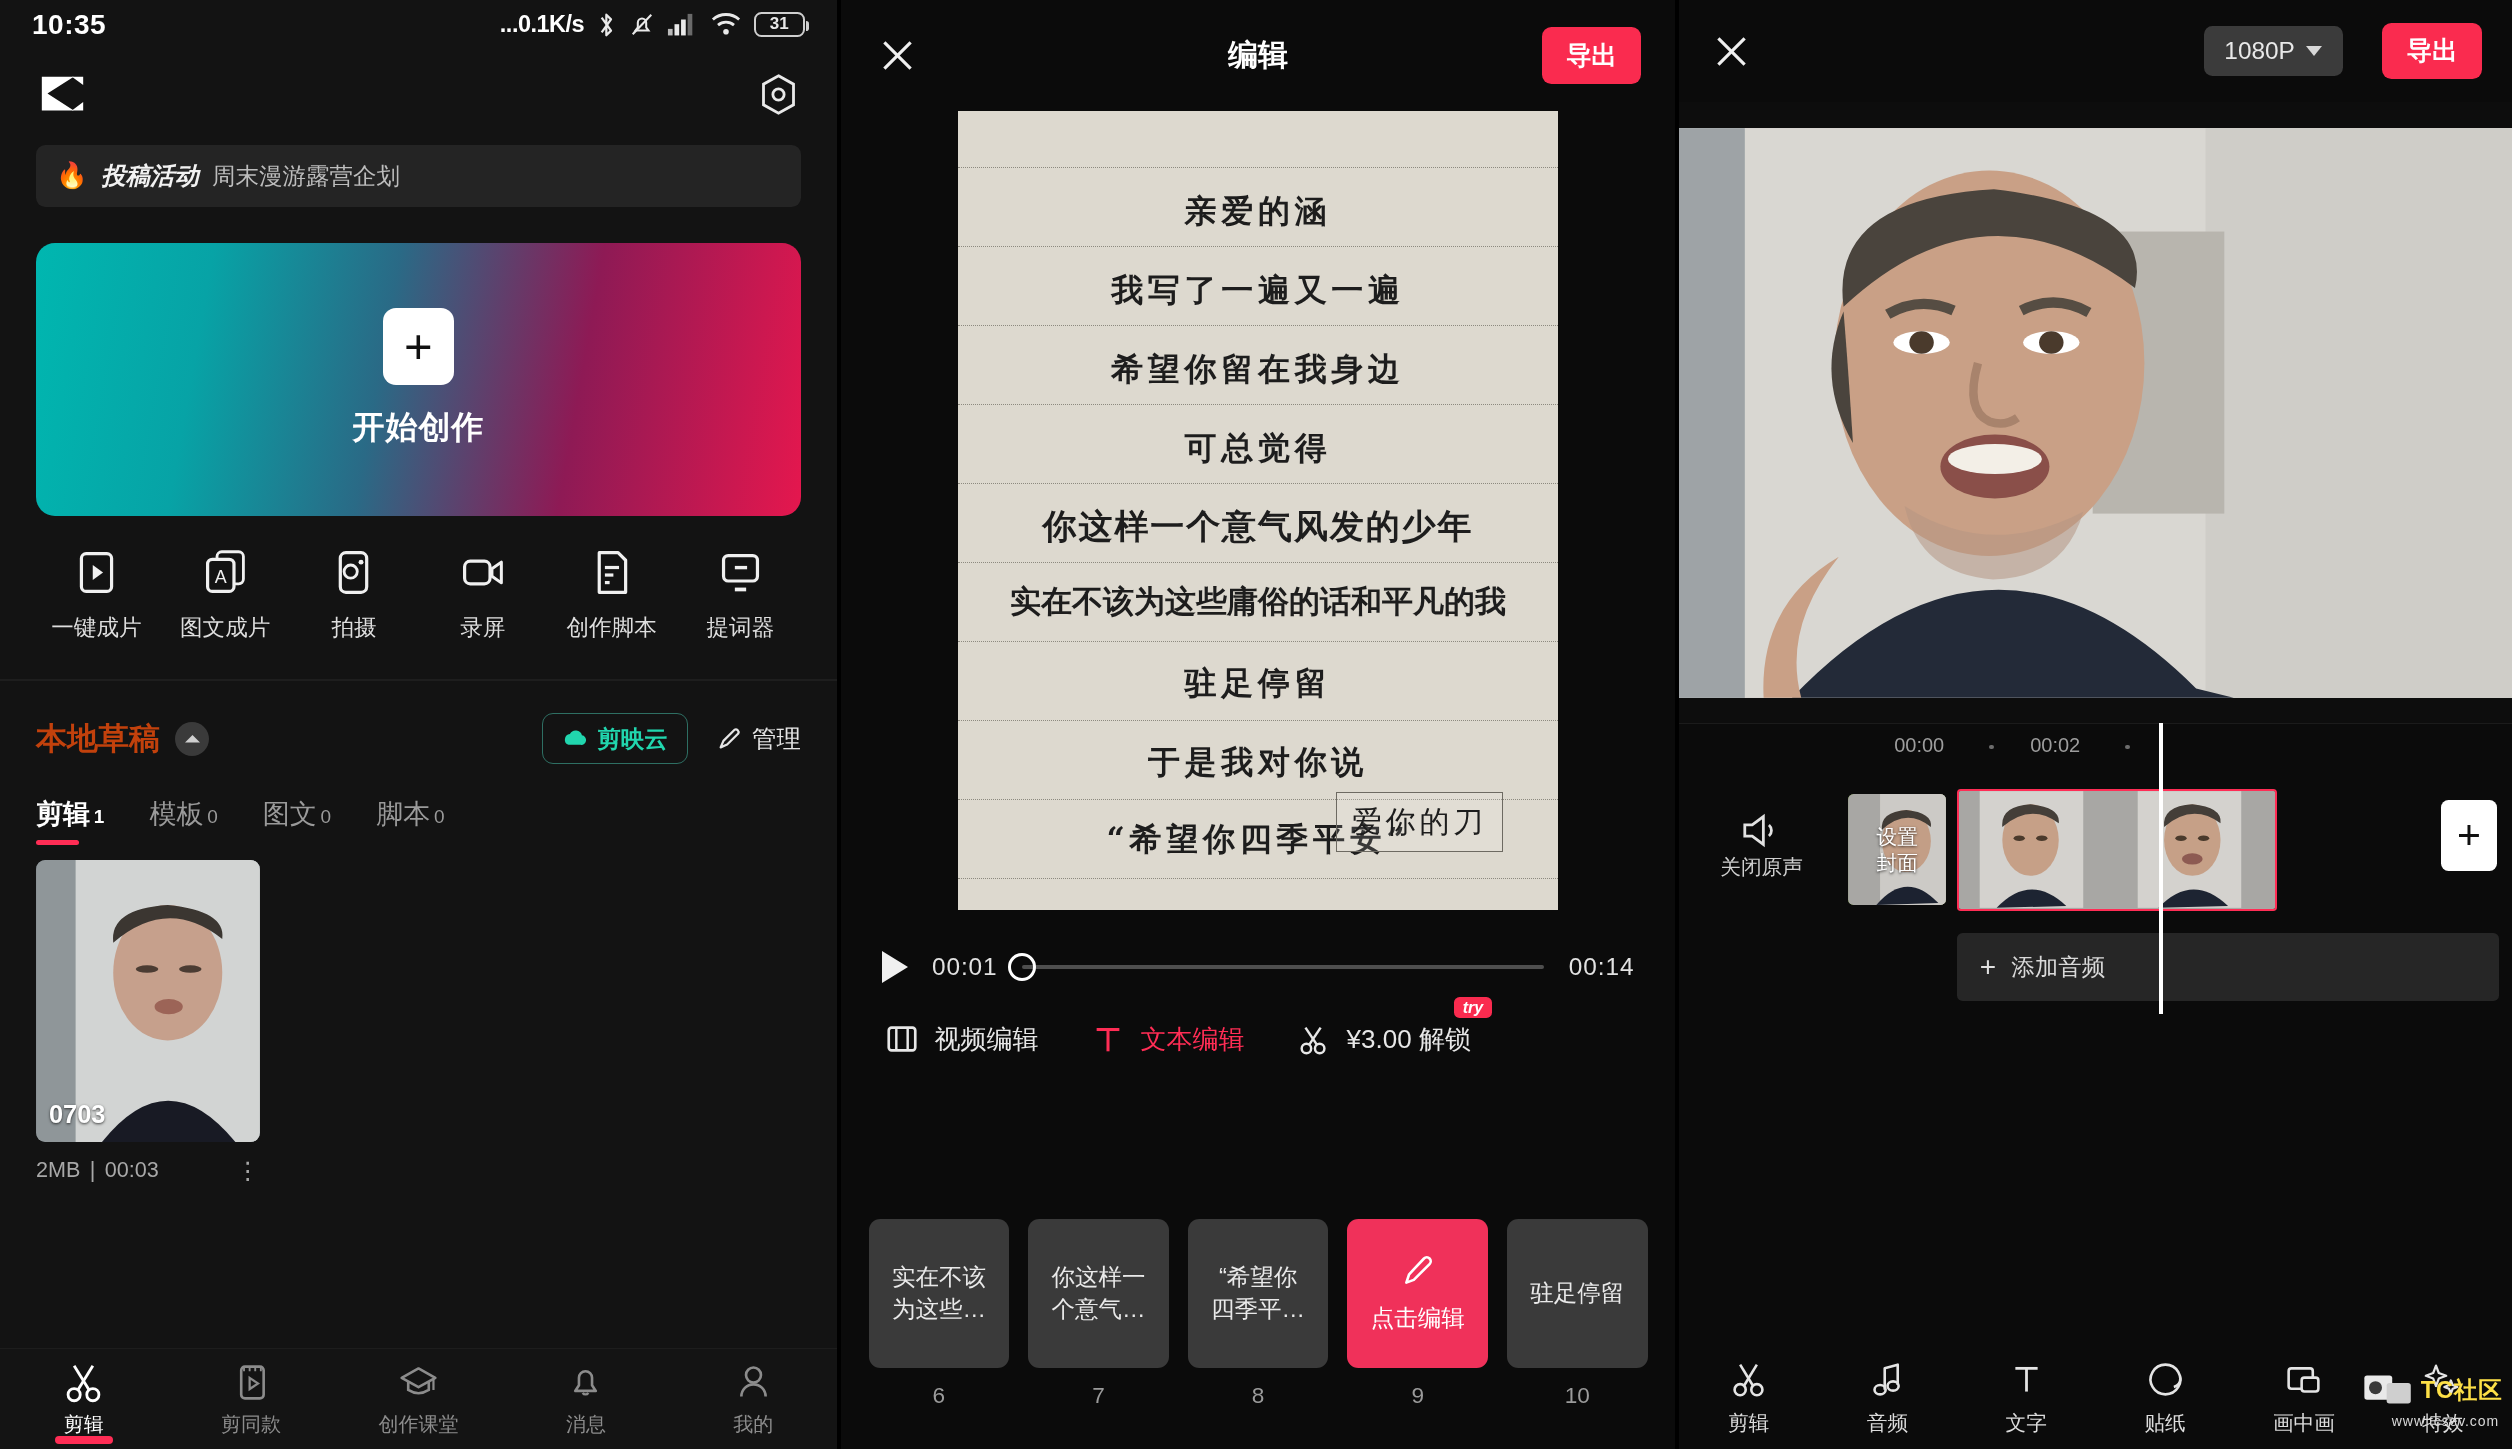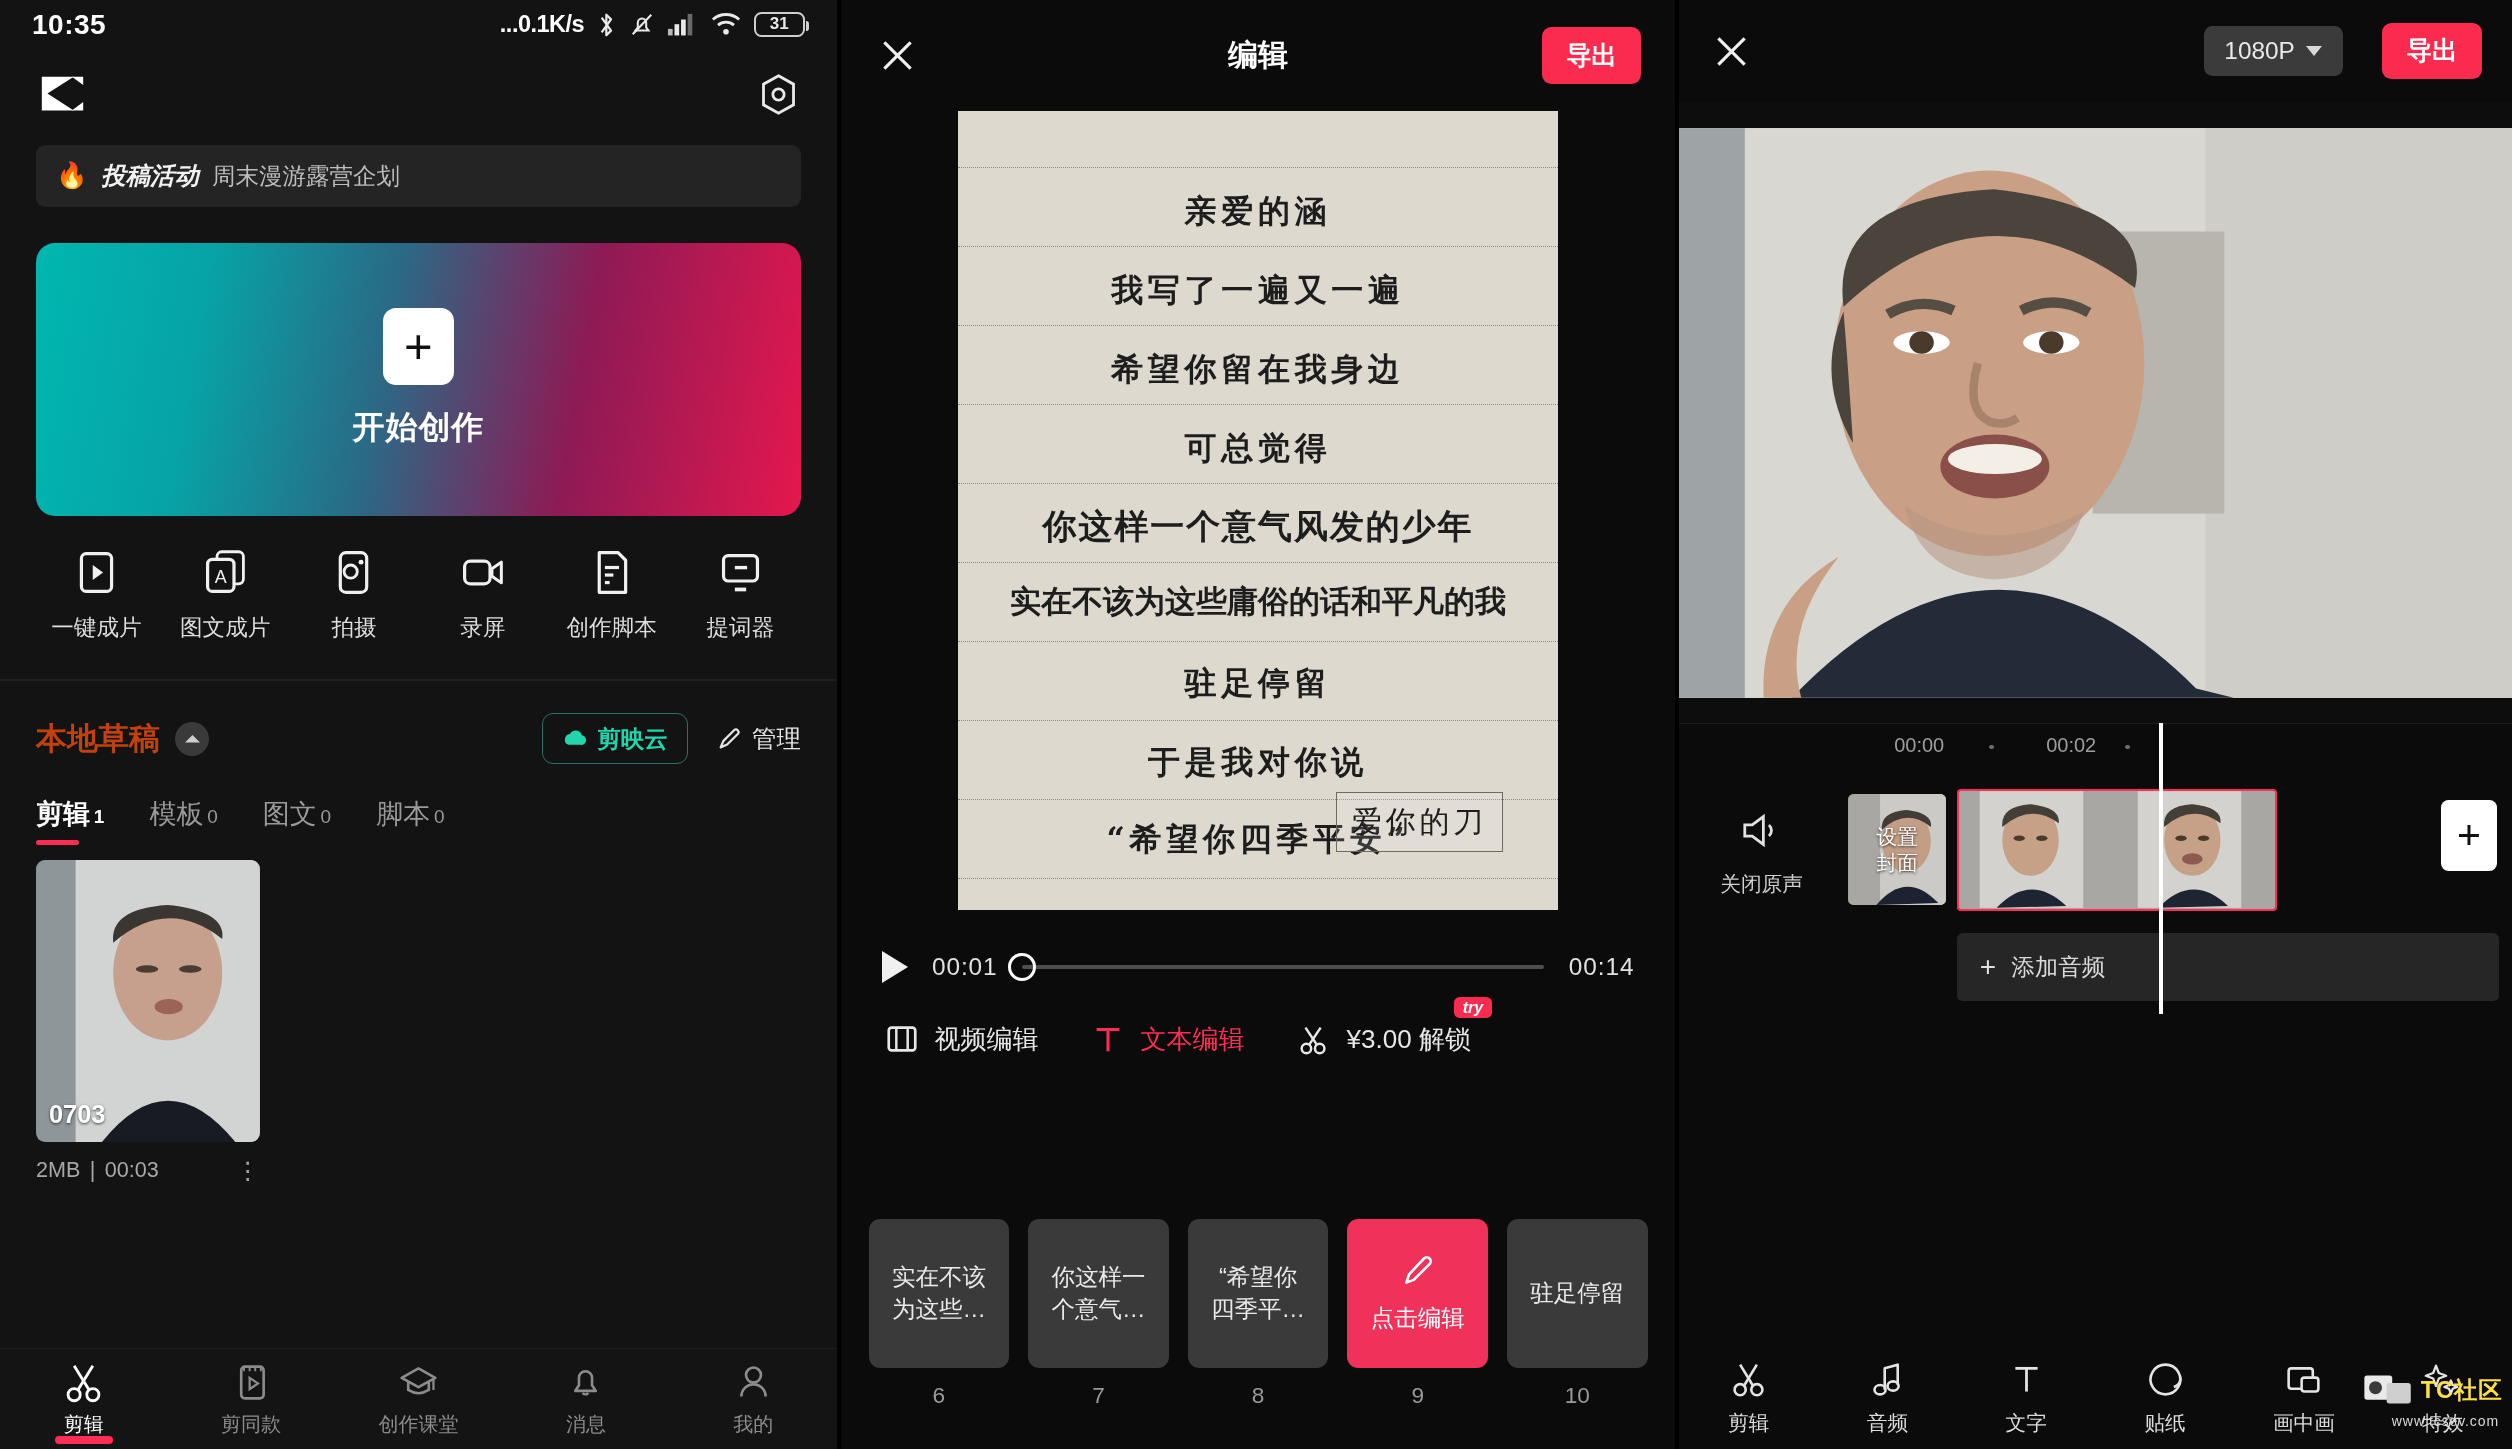--- a/index.html
+++ b/index.html
@@ -182,21 +182,21 @@
 
   .tl-playbar { height: 92px; display: flex; align-items: center; padding: 0 34px; gap: 28px; }
   .tl-times { font-size: 24.4px; color: #dcdcdc; letter-spacing: 0.9px; }
   .tl-ctrls { margin-left: auto; display: flex; align-items: center; gap: 60px; }
 
   .tl-ruler { height: 45px; position: relative; border-top: 1.9px solid #1b1b1b; }
   .ruler-lab { position: absolute; top: 10.3px; font-size: 20px; color: #9d9d9d; transform: translateX(-50%); }
   .ruler-dot { position: absolute; top: 20.7px; width: 4.7px; height: 4.7px; border-radius: 50%; background: #6d6d6d; }
 
   .tl-body { position: relative; height: 282px; }
-  .mute-btn { position: absolute; left: 41px; top: 43px; display: flex; flex-direction: column; align-items: center; gap: 20px; }
+  .mute-btn { position: absolute; left: 41px; top: 43px; display: flex; flex-direction: column; align-items: center; gap: 3px; }
   .mute-label { font-size: 20.7px; color: #cfcfcf; }
   .cover-tile {
     position: absolute; left: 169px; top: 26px; width: 98px; height: 111px; border-radius: 5.6px;
     overflow: hidden; background: #4d7c0f; display: flex; align-items: center; justify-content: center;
   }
   .cover-label {
     position: relative; z-index: 2; color: #fff; font-size: 20.7px; text-align: center;
     line-height: 1.25; text-shadow: 0 0.9px 2.8px rgba(0,0,0,.8);
   }
   .clip-strip {
@@ -593,21 +593,21 @@
           <path d="M120 606 q215 -225 430 -10 l40 10 z" fill="#232a38"></path>
           <path d="M90 606 q-5 -100 80 -150 q-60 75 -40 150 z" fill="#c9a086"></path>
         </svg>
       </div>
     </div>
 
 
     <div class="tl-ruler">
       <div class="ruler-lab" style="left:240px">00:00</div>
       <div class="ruler-dot" style="left:310px"></div>
-      <div class="ruler-lab" style="left:392px">00:02</div>
+      <div class="ruler-lab" style="left:376px">00:02</div>
       <div class="ruler-dot" style="left:446px"></div>
     </div>
 
     <div class="tl-body">
       <div class="mute-btn">
         <svg width="45" height="39" viewBox="0 0 48 42">
           <path d="M6 15 h8 L26 6 v30 L14 27 H6 z" fill="none" stroke="#e2e2e2" stroke-width="3"></path>
           <path d="M32 15 a8 8 0 0 1 0 12" fill="none" stroke="#e2e2e2" stroke-width="3"></path>
         </svg>
         <div class="mute-label">关闭原声</div>

